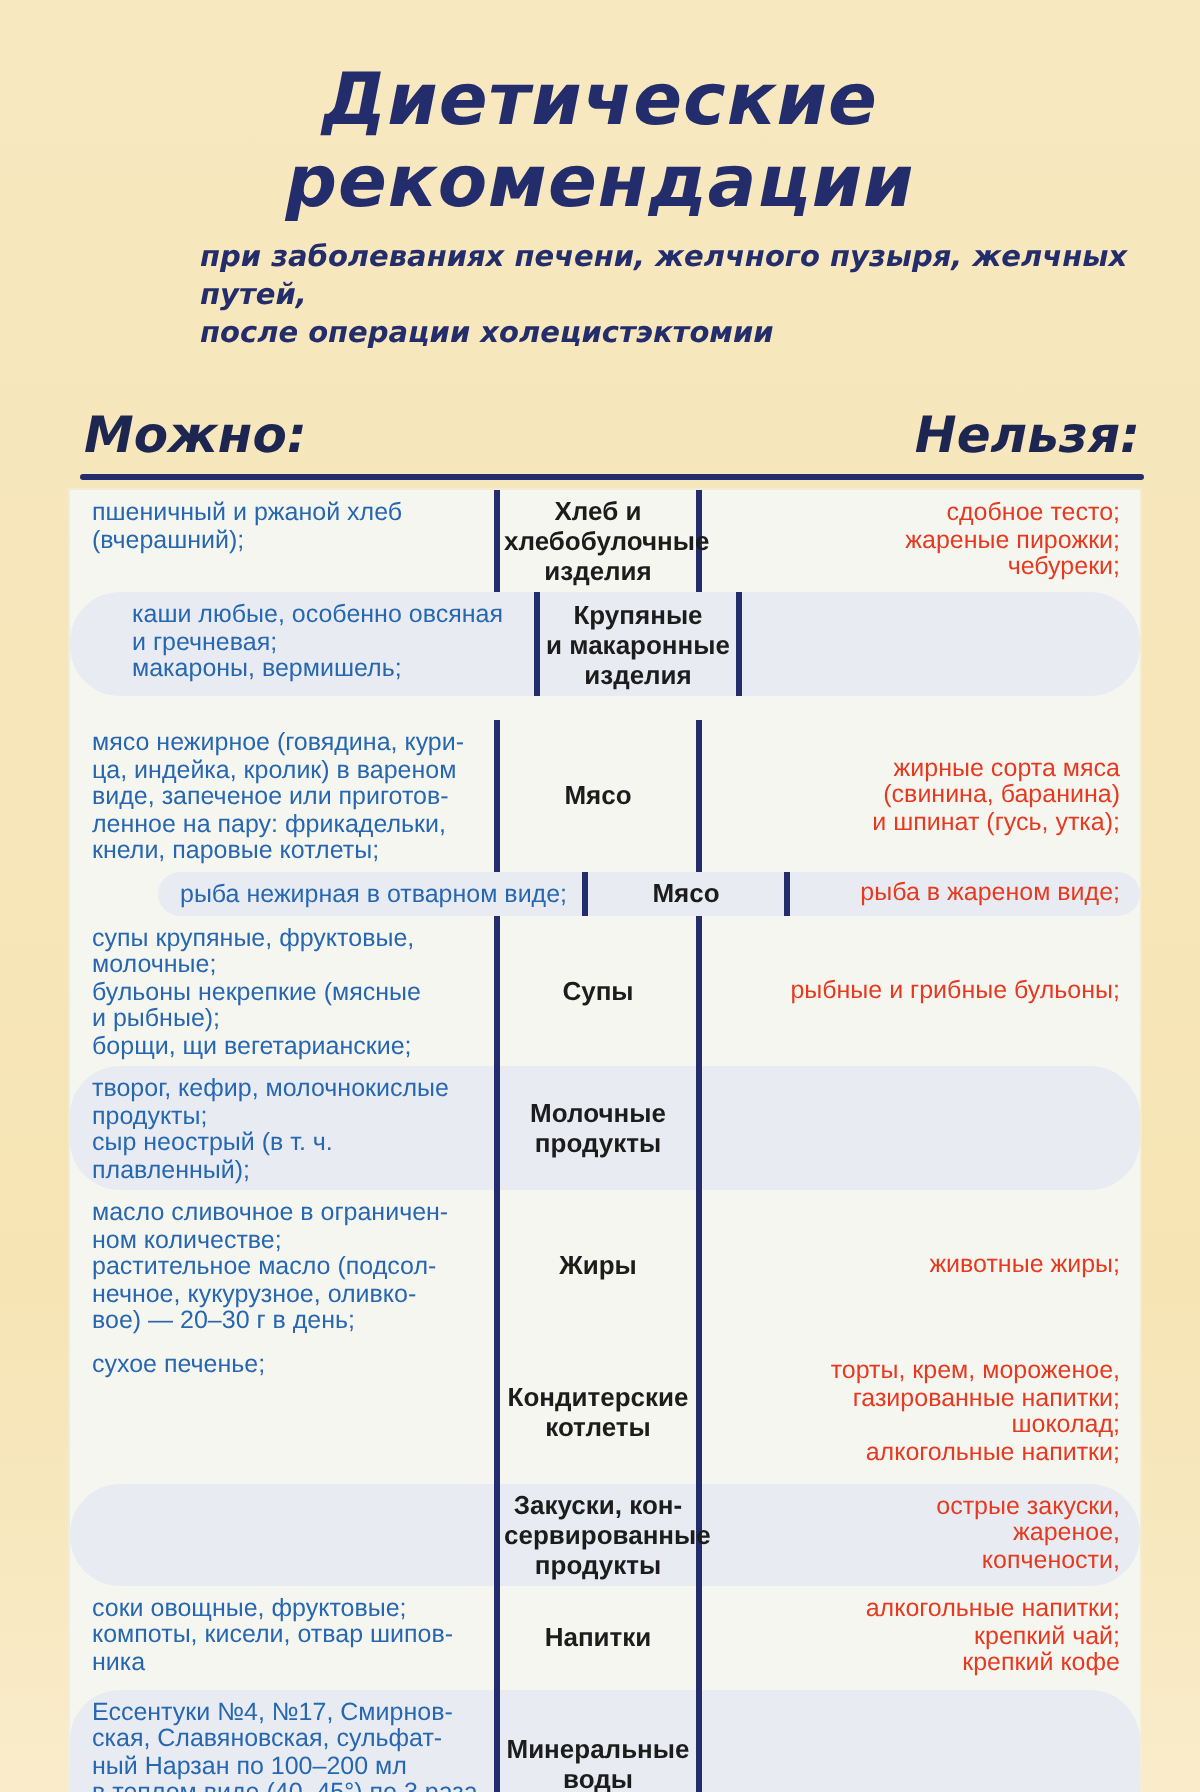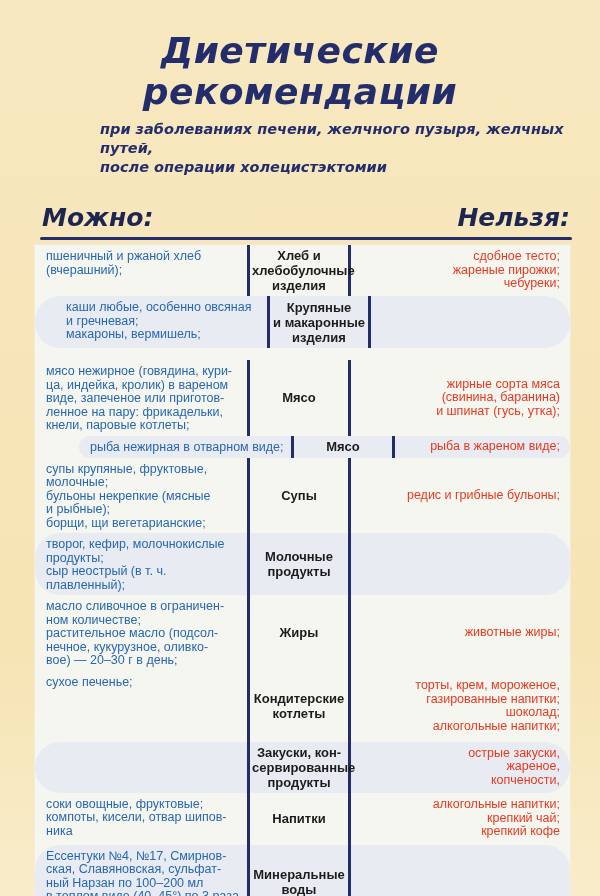--- a/index.html
+++ b/index.html
@@ -139,21 +139,21 @@
     <div class="cell mid">Мясо</div>
     <div class="cell right">рыба в жареном виде;</div>
   </div>
     <div class="row">
     <div class="cell left">супы крупяные, фруктовые,
 молочные;
 бульоны некрепкие (мясные
 и рыбные);
 борщи, щи вегетарианские;</div>
     <div class="cell mid">Супы</div>
-    <div class="cell right">редис и грибные бульоны;</div>
+    <div class="cell right">рыбные и грибные бульоны;</div>
   </div>
     <div class="row tint">
     <div class="cell left">творог, кефир, молочнокислые
 продукты;
 сыр неострый (в т. ч. плавленный);</div>
     <div class="cell mid">Молочные
 продукты</div>
     <div class="cell right"></div>
   </div>
     <div class="row">

